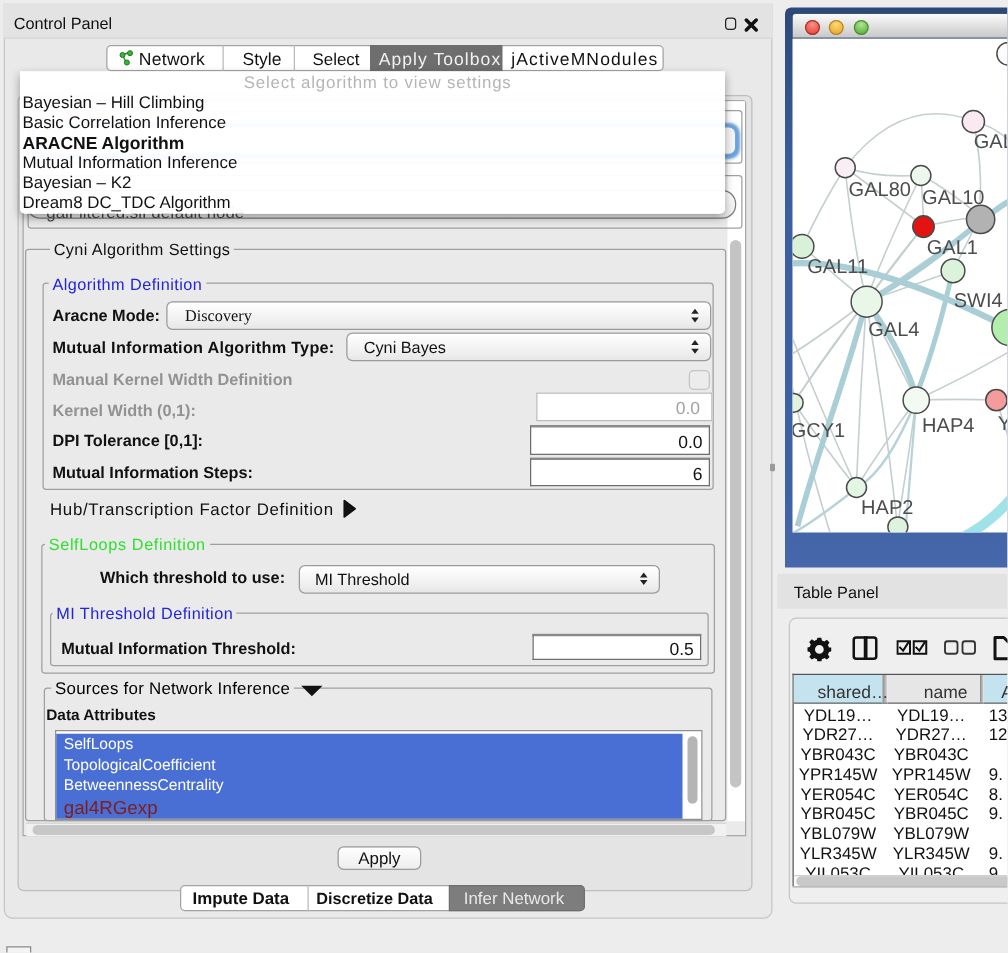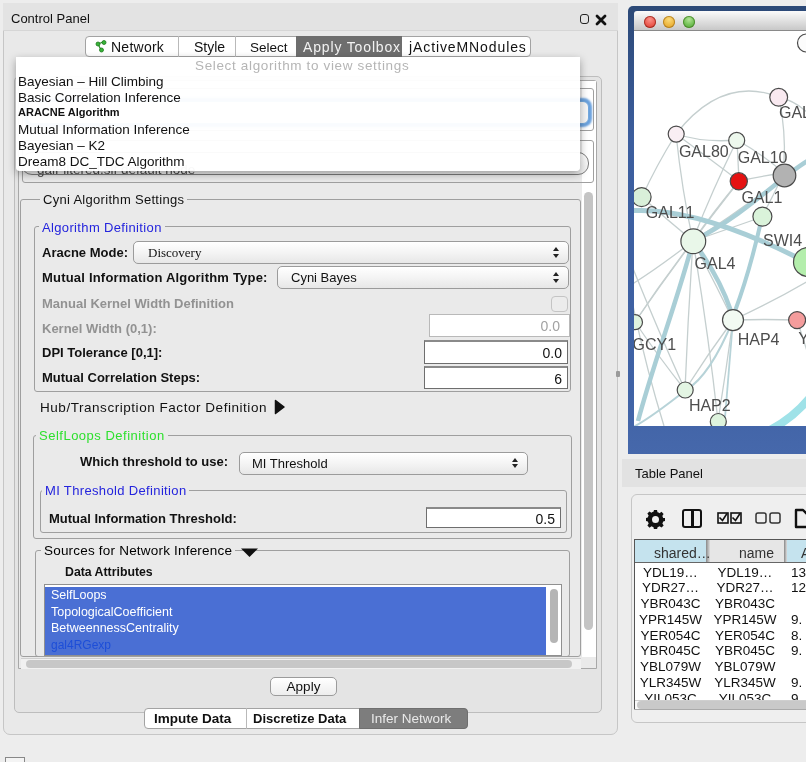--- a/index.html
+++ b/index.html
@@ -69,21 +69,21 @@
 
 <div class="lbl b" style="left:42px; top:296px; color:#929292;">Manual Kernel Width Definition</div>
 <div class="abs" style="left:551px; top:296px; width:17px; height:16px; background:#ececec; border:1px solid #c4c4c4; border-radius:4px;"></div>
 
 <div class="lbl b" style="left:42px; top:321px; color:#929292;">Kernel Width (0,1):</div>
 <div class="inp" style="left:429px; top:314px; width:141px; height:23px; border:1px solid #b9b9b9; color:#a2a2a2; padding:3px 9px 0 0;">0.0</div>
 
 <div class="lbl b" style="left:42px; top:345px;">DPI Tolerance [0,1]:</div>
 <div class="inp" style="left:424px; top:340px; width:144px; height:24px; border:1px solid #6e6e6e; border-top:2px solid #8a8a8a; padding:3px 5px 0 0;">0.0</div>
 
-<div class="lbl b" style="left:42px; top:370px;">Mutual Correlation Steps:</div>
+<div class="lbl b" style="left:42px; top:370px;">Mutual Information Steps:</div>
 <div class="inp" style="left:424px; top:366px; width:144px; height:23px; border:1px solid #6e6e6e; border-top:2px solid #8a8a8a; padding:3px 5px 0 0;">6</div>
 
 <div class="lbl" style="left:40px; top:400px; font-size:13.5px; letter-spacing:0.54px;">Hub/Transcription Factor Definition</div>
 <svg class="abs" style="left:274px; top:399px;" width="11" height="16" viewBox="0 0 11 16">
     <path d="M1.5 1.5 L10 8 L1.5 14.5 Z" fill="#111" stroke="#111" stroke-linejoin="round" stroke-width="1.5"></path>
   </svg>
 
 <div class="group" style="left:33px; top:435px; width:539px; height:104px;"></div>
 <div class="gtitle" style="left:36px; top:428px; color:#2ee02e; letter-spacing:0.5px;">SelfLoops Definition</div>
 
@@ -100,27 +100,27 @@
 <div class="gtitle" style="left:42px; top:483px; color:#2424dd; letter-spacing:0.35px;">MI Threshold Definition</div>
 <div class="lbl b" style="left:49px; top:511px;">Mutual Information Threshold:</div>
 <div class="inp" style="left:426px; top:506.5px; width:135px; height:21.5px; border:1px solid #6e6e6e; border-top:2px solid #8a8a8a; padding:2px 5px 0 0;">0.5</div>
 
 <div class="group" style="left:35px; top:550px; width:535px; height:107px;"></div>
 <div class="gtitle" style="left:41px; top:543px; font-size:13.5px; letter-spacing:0.2px;">Sources for Network Inference</div>
 <svg class="abs" style="left:240px; top:547px;" width="19" height="11" viewBox="0 0 19 11">
     <path d="M1 1.5 L18 1.5 L9.5 10 Z" fill="#111"></path>
   </svg>
 
-<div class="lbl b" style="left:37px; top:565px; font-size:12.3px;padding-left:28px;">Data Attributes</div>
+<div class="lbl b" style="left:37px; top:565px; font-size:12.3px;">Data Attributes</div>
 <div class="abs" style="left:44px; top:584px; width:518px; height:72px; background:#fff; border:1px solid #909090;"></div>
 <div class="abs" style="left:45px; top:586.5px; width:501px; height:68px; background:#4a6fd4;"></div>
 <div class="lbl" style="left:51px; top:588px; color:#fff; font-size:12.5px;">SelfLoops</div>
 <div class="lbl" style="left:51px; top:604.5px; color:#fff; font-size:12.5px;">TopologicalCoefficient</div>
 <div class="lbl" style="left:51px; top:621px; color:#fff; font-size:12.5px;">BetweennessCentrality</div>
-<div class="lbl" style="left:51px; top:637.5px; color:#1d4ed8; font-size:12px;">gal4RGexp</div>
+<div class="lbl" style="left:51px; top:637.5px; color:#7f1d1d; font-size:15px;">gal4RGexp</div>
 <div class="abs" style="left:550px; top:589px; width:8px; height:54px; background:#b5b5b5; border-radius:4px;"></div>
 
 <div class="abs" style="left:21px; top:658px; width:560px; height:11px; background:#f1f1f1; border-top:1px solid #cfcfcf;"></div>
 <div class="abs" style="left:26px; top:659.5px; width:546px; height:8px; background:#c7c7c7; border-radius:4px;"></div>
 
 <div class="abs" style="left:270px; top:677px; width:67px; height:19px; background:linear-gradient(#ffffff,#ededed); border:1px solid #9b9b9b; border-radius:5px; text-align:center; font-size:13.5px; color:#111; line-height:17px;">Apply</div>
 
 <div class="abs" style="left:144px; top:708px; width:324px; height:21px; background:#fff; border:1px solid #a3a3a3; border-radius:4px;"></div>
 <div class="abs" style="left:246px; top:708px; width:1px; height:21px; background:#b9b9b9;"></div>
 <div class="abs" style="left:359px; top:708px; width:109px; height:21px; background:#7d7d7d; border:1px solid #6f6f6f; border-radius:0 4px 4px 0;"></div>
@@ -141,21 +141,21 @@
 <div class="lbl" style="left:111px; top:39px; font-size:14px; letter-spacing:0.25px;">Network</div>
 <div class="lbl" style="left:194px; top:39px; font-size:14px;">Style</div>
 <div class="lbl" style="left:250px; top:39.5px; font-size:13.5px;">Select</div>
 <div class="lbl" style="left:303px; top:39px; color:#f2f2f2; font-size:14px; letter-spacing:0.85px;">Apply Toolbox</div>
 <div class="lbl" style="left:409px; top:39px; font-size:14px; letter-spacing:0.9px;">jActiveMNodules</div>
 
 <div class="abs" style="left:16px; top:57px; width:564px; height:113.5px; background:rgba(255,255,255,0.96); border-radius:0 0 4px 4px; box-shadow:0 3px 8px rgba(0,0,0,0.35);"></div>
 <div class="lbl" style="left:195px; top:58px; color:#b5b5b5; font-size:13.5px; letter-spacing:0.65px;">Select algorithm to view settings</div>
 <div class="lbl" style="left:18px; top:74px; font-size:13.5px;text-align:center;">Bayesian – Hill Climbing</div>
 <div class="lbl" style="left:18px; top:90px; font-size:13.5px;">Basic Correlation Inference</div>
-<div class="lbl b" style="left:18px; top:106px; font-size:11px;">ARACNE Algorithm</div>
+<div class="lbl b" style="left:18px; top:106px; font-size:14px;">ARACNE Algorithm</div>
 <div class="lbl" style="left:18px; top:122px; font-size:13.5px;">Mutual Information Inference</div>
 <div class="lbl" style="left:18px; top:138px; font-size:13.5px;">Bayesian – K2</div>
 <div class="lbl" style="left:18px; top:154px; font-size:13.5px;">Dream8 DC_TDC Algorithm</div>
 
 <div class="abs" style="left:616px; top:371px; width:4px; height:6px; background:#9a9a9a; border-radius:1px;"></div>
 
 <div class="abs" style="left:628px; top:6px; width:178px; height:448px; background:linear-gradient(#2c4977,#3c5e9e 30%, #3f62a5 85%, #4668ab); border-radius:5px 0 0 0;"></div>
 <div class="abs" style="left:634px; top:10.5px; width:172px; height:20.5px; background:linear-gradient(#fbfbfb,#c8c8c8); border-radius:3px 0 0 0; border-bottom:1px solid #8a8a8a;"></div>
 <div class="abs" style="left:643.5px; top:16px; width:12px; height:12px; border-radius:50%; background:radial-gradient(circle at 50% 30%, #f99189,#ec5b50 55%, #d8372c); box-shadow:inset 0 0 0 1px rgba(150,40,30,0.8);"></div>
 <div class="abs" style="left:663px; top:16px; width:12px; height:12px; border-radius:50%; background:radial-gradient(circle at 50% 30%, #fada7a,#eeb73f 55%, #d99a28); box-shadow:inset 0 0 0 1px rgba(170,120,30,0.8);"></div>

